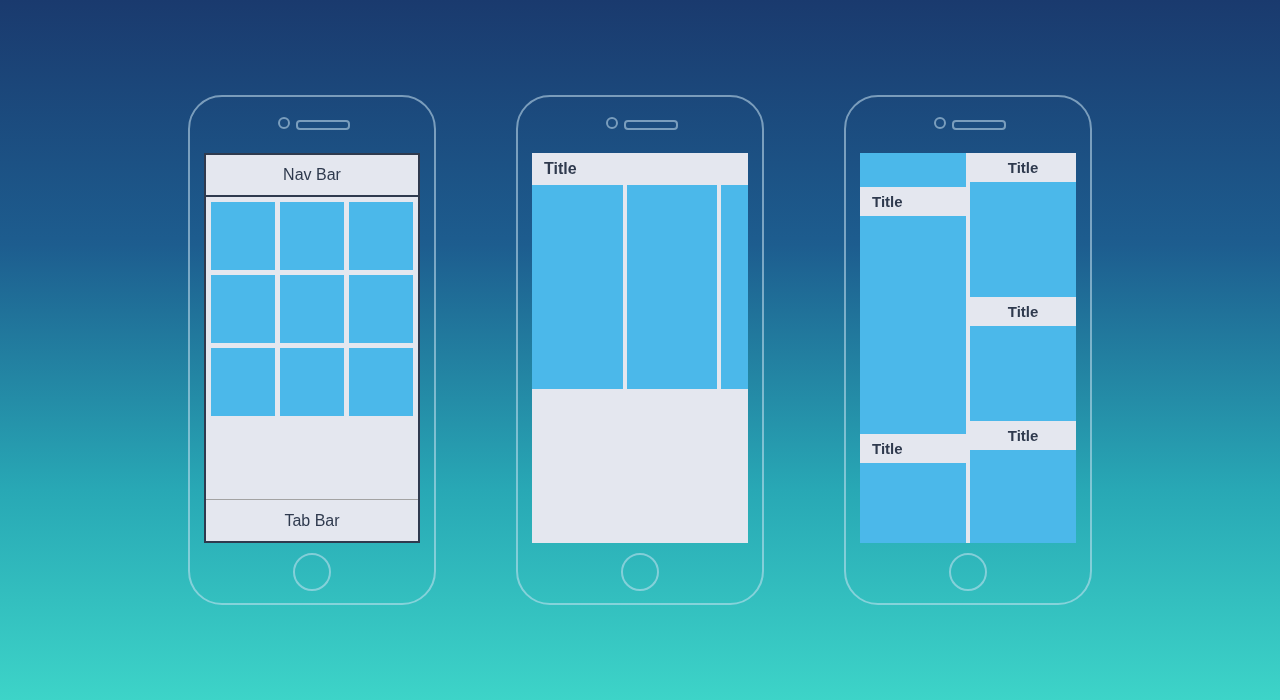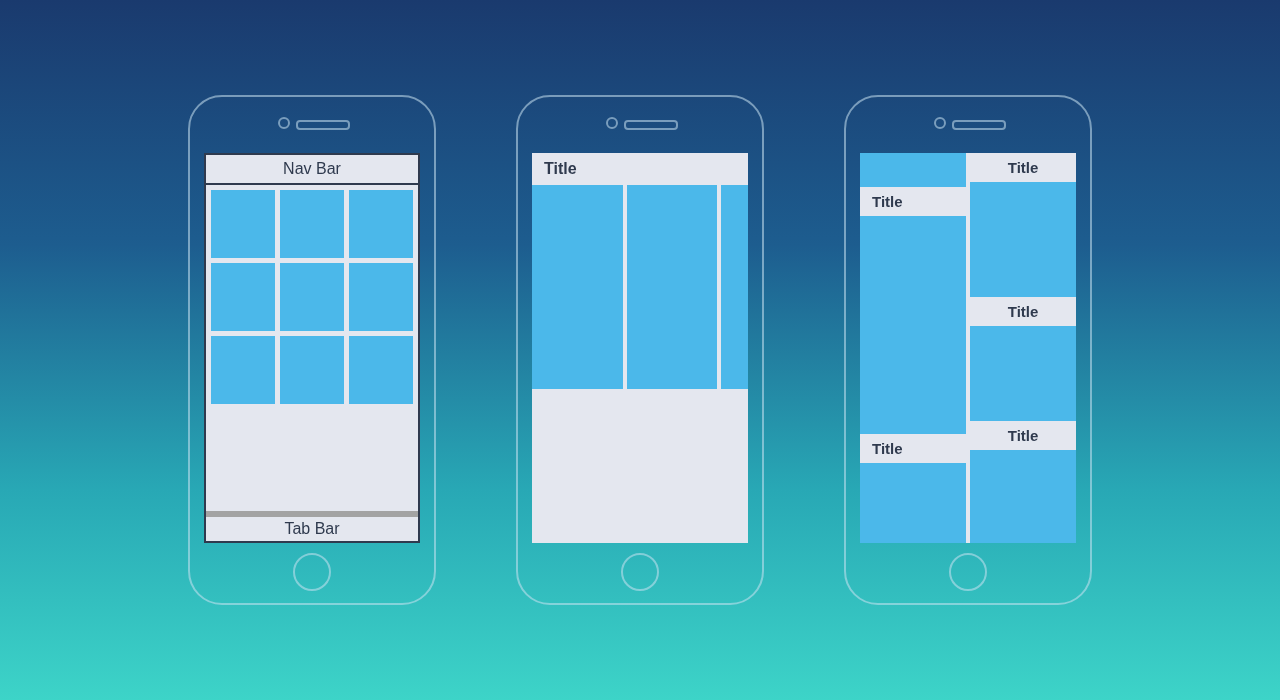--- a/index.html
+++ b/index.html
@@ -58,31 +58,31 @@
       width: 100%;
       height: 100%;
       background: #e4e7ef;
       position: relative;
       overflow: hidden;
     }
     .screen.bordered { border: 2px solid #2f3a4e; }
 
     
     .nav-bar, .tab-bar {
-      height: 30px;
+      height: 42px;
       background: #e4e7ef;
       border-bottom: 2px solid #2f3a4e;
       display: flex;
       align-items: center;
       justify-content: center;
       font-size: 16px;
       color: #2f3a4e;
       font-weight: 500;
     }
-    .tab-bar { border-bottom: none; border-top: 6px solid #a3a3a3; position: absolute; bottom: 0; left: 0; right: 0; }
+    .tab-bar { border-bottom: none; border-top: 1px solid #a3a3a3; position: absolute; bottom: 0; left: 0; right: 0; }
     .grid9 {
       display: grid;
       grid-template-columns: repeat(3, 1fr);
       grid-template-rows: repeat(3, 68px);
       gap: 5px;
       padding: 5px;
     }
     .cell { background: #4bb8ea; }
 
     

